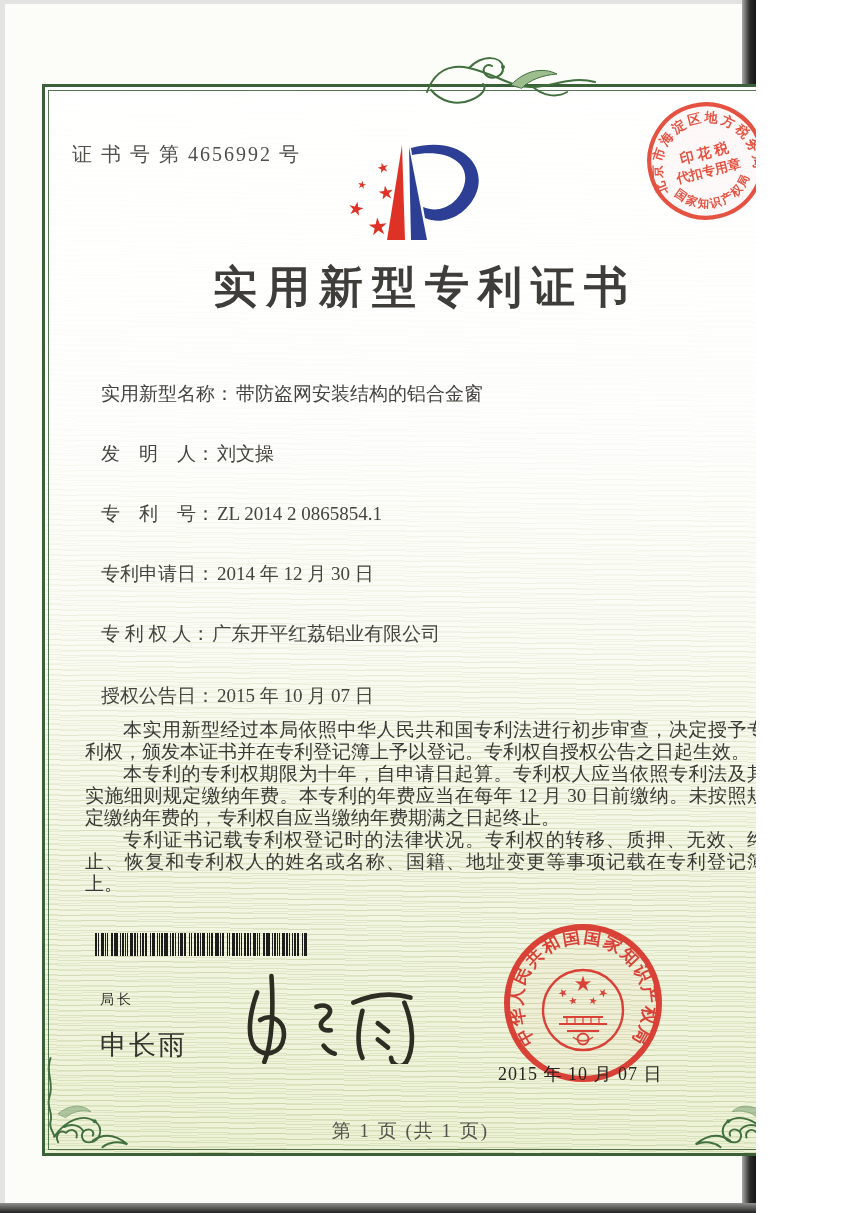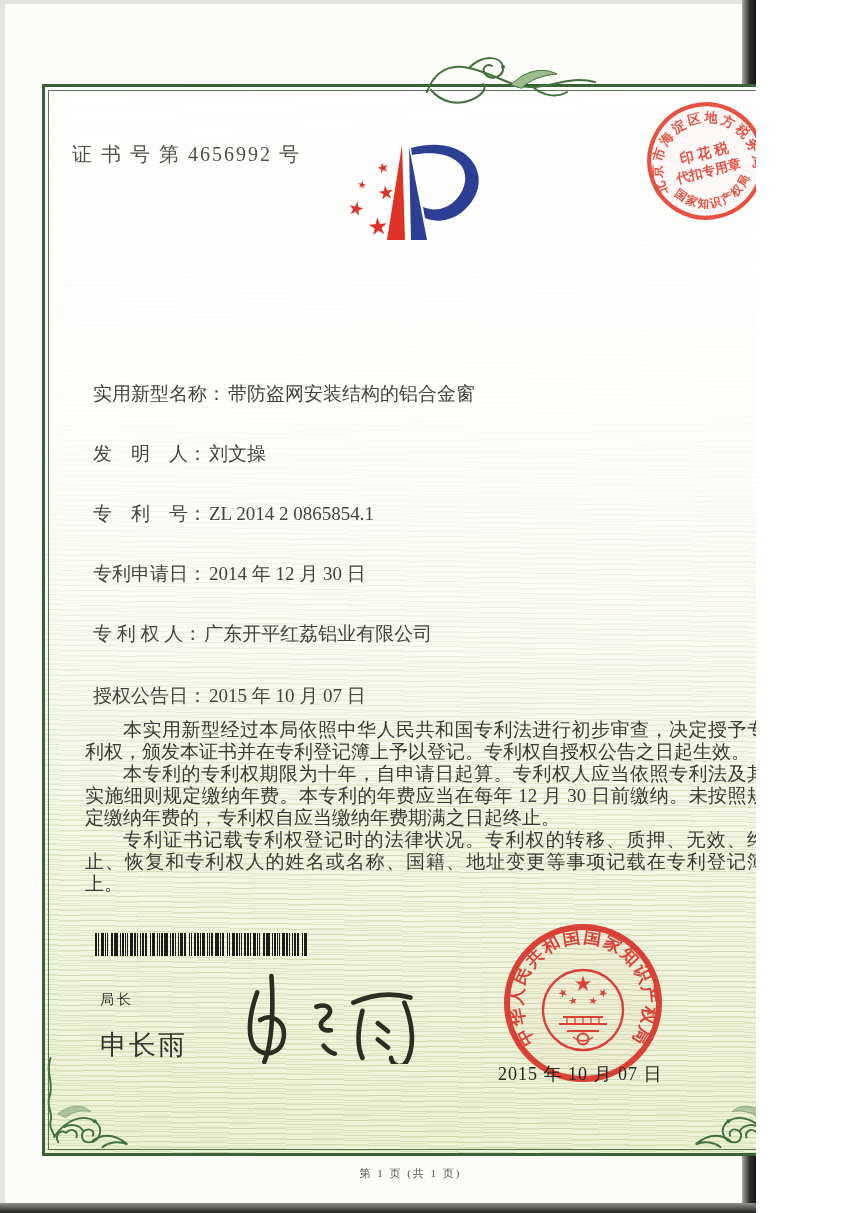--- a/index.html
+++ b/index.html
@@ -19,31 +19,31 @@
       repeating-linear-gradient(179deg, rgba(163,180,110,.22) 0 1px, transparent 1px 6px),
       linear-gradient(180deg,#fafbf2 0%,#f3f6e2 60%,#edf2d7 100%);}
   .frame::before{content:"";position:absolute;inset:3px;border:1px solid rgba(56,94,54,.85);pointer-events:none;}
   .abs{position:absolute;z-index:3;}
   .cert-no{left:72px;top:141px;font-size:20px;letter-spacing:2px;color:#504f4a;}
   .logo{left:345px;top:138px;width:170px;height:112px;}
   .stamp{left:644px;top:99px;width:124px;height:124px;transform:rotate(-14deg);opacity:.92;}
   .title{left:0;top:258px;width:850px;text-align:center;font-size:44px;font-weight:600;
     letter-spacing:9px;color:#3e3d39;}
   .fields{left:85px;top:372px;width:690px;color:#44433e;font-size:19px;}
-  .frow{position:absolute;left:8px;white-space:nowrap;}
+  .frow{position:absolute;left:16px;white-space:nowrap;}
   .frow .v{margin-left:2px;}
   .paras{left:85px;top:719px;width:681px;font-size:19px;line-height:22px;color:#3a3935;text-align:justify;}
   .paras p{margin:0;text-indent:2em;}
   .barcode{left:95px;top:933px;width:212px;height:23px;}
   .signer-title{left:100px;top:991px;font-size:14px;color:#34332e;letter-spacing:3px;}
   .signer-name{left:100px;top:1027px;font-size:27px;color:#34332e;letter-spacing:2px;}
   .signature{left:222px;top:972px;width:195px;height:92px;}
   .seal{left:501px;top:921px;width:164px;height:164px;opacity:.93;}
   .issue-date{left:498px;top:1062px;width:180px;font-size:18px;letter-spacing:1px;color:#26251f;z-index:4;}
-  .footer{left:42px;top:1166px;width:737px;text-align:center;font-size:11px;color:#54534d;letter-spacing:2px;}
+  .footer{left:42px;top:1118px;width:737px;text-align:center;font-size:19px;color:#54534d;letter-spacing:2px;}
   .flourish{left:248px;top:52px;width:354px;height:62px;}
   .corner-l{left:44px;top:1056px;width:88px;height:96px;}
   .corner-r{left:691px;top:1056px;width:88px;height:96px;transform:scaleX(-1);}
   svg{display:block;}
 </style>
 </head>
 <body>
 
 <div class="stage">
   <div class="edge-right"></div>
@@ -90,20 +90,21 @@
     <text font-size="12.5" fill="#e34433" letter-spacing="2.5" font-weight="bold">
       <textPath href="#arcTop" startOffset="50%" text-anchor="middle">北京市海淀区地方税务局</textPath>
     </text>
     <text font-size="11" fill="#e34433" letter-spacing="1.5" font-weight="bold">
       <textPath href="#arcBot" startOffset="50%" text-anchor="middle">国家知识产权局</textPath>
     </text>
     <text x="59" y="56" text-anchor="middle" font-size="13.5" font-weight="bold" fill="#e34433">印 花 税</text>
     <text x="59" y="73" text-anchor="middle" font-size="12.5" font-weight="bold" fill="#e34433">代扣专用章</text>
   </svg>
 
+  <div class="abs title">实用新型专利证书</div>
 
   <div class="abs fields">
     <div class="frow" style="top:9px"><span>实用新型名称：</span><span class="v">带防盗网安装结构的铝合金窗</span></div>
     <div class="frow" style="top:69px"><span>发　明　人：</span><span class="v">刘文操</span></div>
     <div class="frow" style="top:129px"><span>专　利　号：</span><span class="v">ZL 2014 2 0865854.1</span></div>
     <div class="frow" style="top:189px"><span>专利申请日：</span><span class="v">2014 年 12 月 30 日</span></div>
     <div class="frow" style="top:249px"><span>专 利 权 人：</span><span class="v">广东开平红荔铝业有限公司</span></div>
     <div class="frow" style="top:311px"><span>授权公告日：</span><span class="v">2015 年 10 月 07 日</span></div>
   </div>
 

